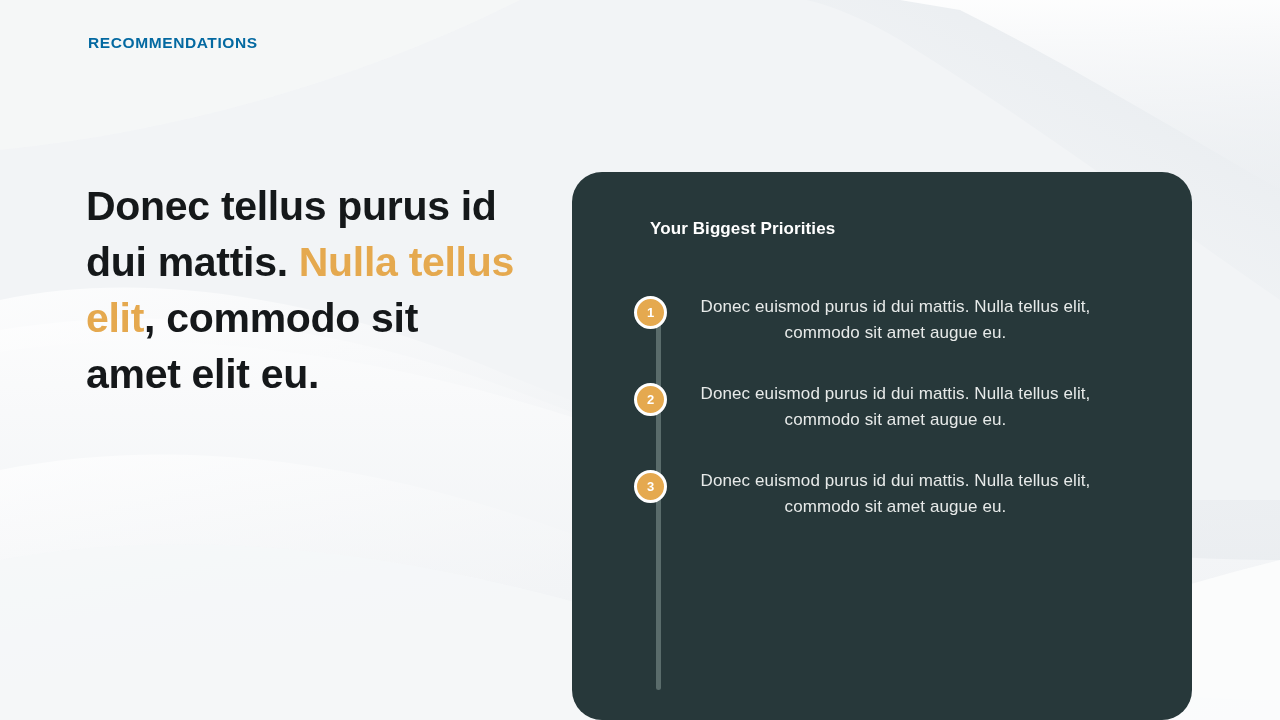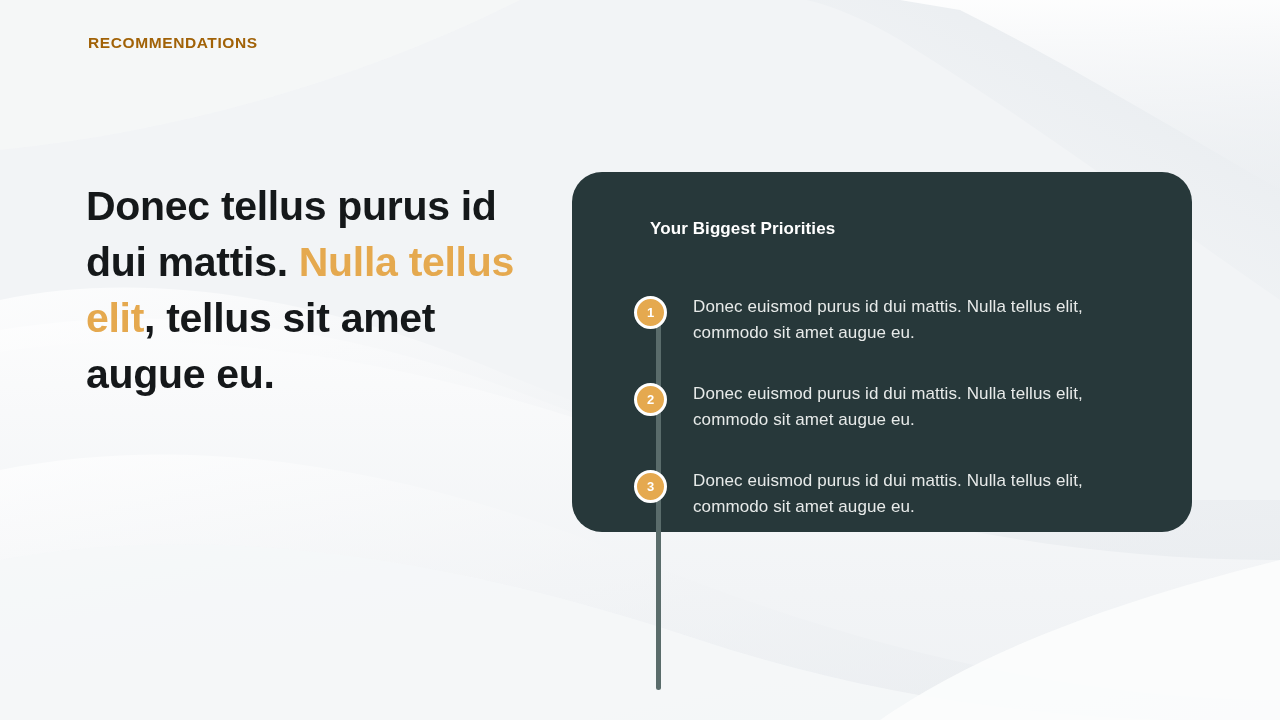--- a/index.html
+++ b/index.html
@@ -24,44 +24,45 @@
     pointer-events:none;
   }
 
   
   .eyebrow {
     position:absolute;
     left:88px; top:34px;
     font-size:15.5px;
     font-weight:bold;
     letter-spacing:0.6px;
-    color:#a16207;
+    color:#0369a1;
     text-align:center;
   }
 
   
   .headline {
     position:absolute;
     left:86px; top:178px;
     width:430px;
     font-size:41px;
     line-height:56px;
     font-weight:bold;
     color:#15181a;
     letter-spacing:-0.3px;
   }
   .headline .accent { color:#e5a94f; }
 
   
   .card {
     position:absolute;
     left:572px; top:172px;
-    width:620px; height:360px;
+    width:620px; height:548px;
     background:#27383a;
     border-radius:30px;
+    text-align:center;
   }
 
   .card-title {
     position:absolute;
     left:78px; top:47px;
     font-size:17px;
     font-weight:bold;
     color:#ffffff;
     letter-spacing:0.1px;
   }
@@ -149,21 +150,21 @@
     <path d="M0,470 C200,430 420,470 640,560 C860,650 1080,700 1280,700 L1280,720 L0,720 Z" fill="url(#g1)" opacity="0.75"></path>
     <path d="M0,560 C220,520 460,560 700,640 C900,706 1100,726 1280,720 L1280,720 L0,720 Z" fill="#f5f7f8" opacity="0.9"></path>
 
     <path d="M1280,560 C1120,600 980,650 880,720 L1280,720 Z" fill="#fbfcfc" opacity="0.95"></path>
 
     <path d="M0,0 L520,0 C380,70 200,130 0,150 Z" fill="#f7f8f9" opacity="0.6"></path>
   </svg>
 
   <div class="eyebrow">RECOMMENDATIONS</div>
 
-  <h1 class="headline"><span>Donec tellus purus id dui mattis. </span><span class="accent">Nulla tellus elit</span><span>, tellus sit amet augue eu.</span></h1>
+  <h1 class="headline"><span>Donec tellus purus id dui mattis. </span><span class="accent">Nulla tellus elit</span><span>, commodo sit amet elit eu.</span></h1>
 
   <div class="card">
 
     <div class="card-title">Your Biggest Priorities</div>
 
     <div class="timeline">
 
       <div class="timeline-line"></div>
 
       <div class="item">

